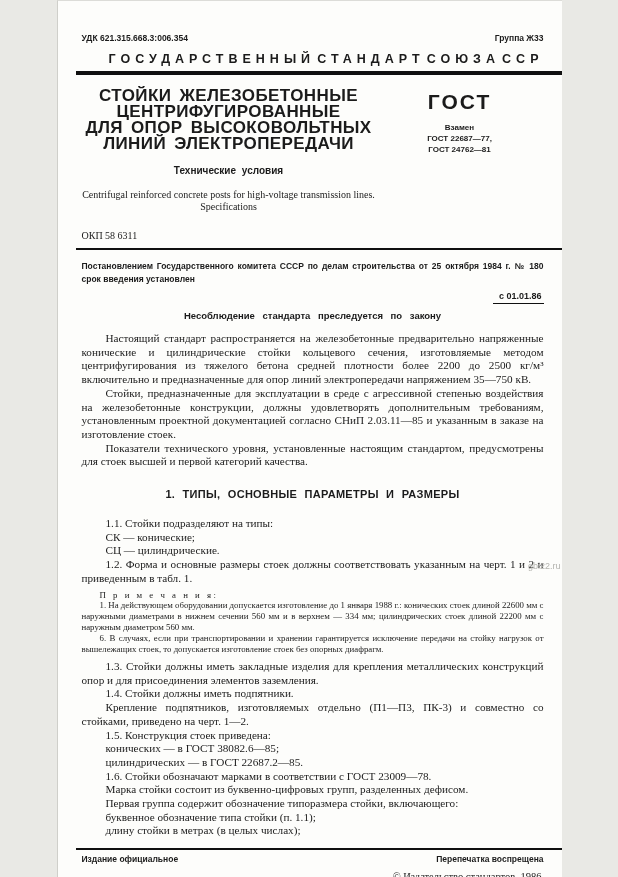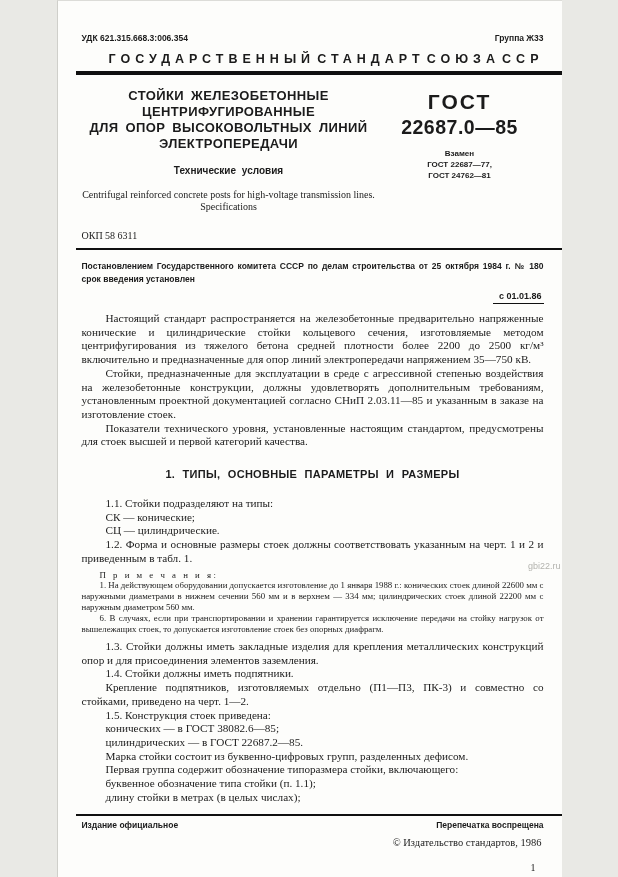--- a/index.html
+++ b/index.html
@@ -24,21 +24,21 @@
     font-family:"Liberation Sans", sans-serif; font-weight:bold;
     font-size:12.5px; letter-spacing:5px; white-space:nowrap;padding-left:27px; }
 
   .rule-thick { border:0; border-top:4px solid #101010; margin:5px 0 0 -6px; width:604px; }
   .rule-mid   { border:0; border-top:2px solid #101010; margin:7px 0 0 -6px; width:604px; }
   .rule-foot  { border:0; border-top:2.5px solid #101010; margin:10px 0 0 -6px; width:604px; }
 
   .title-row { display:flex; margin-top:13px; }
   .title-left { flex:1; text-align:center; }
   .title-main { font-family:"Liberation Sans", sans-serif; font-weight:bold;
-    font-size:13px; line-height:16px; letter-spacing:0.4px; word-spacing:3px; }
+    font-size:17px; line-height:16px; letter-spacing:0.4px; word-spacing:3px; }
   .title-sub { font-family:"Liberation Sans", sans-serif; font-weight:bold;
     font-size:10px; margin-top:13px; word-spacing:3px; }
   .title-eng { font-size:10px; line-height:12px; margin-top:13px; }
   .okp { text-align:left; font-size:10px; margin-top:17px; }
 
   .title-right { width:168px; text-align:center;
     font-family:"Liberation Sans", sans-serif; font-weight:bold; }
   .gost-word { font-size:21px; letter-spacing:2px; line-height:24px; margin-top:2px; }
   .gost-num  { font-size:19.5px; letter-spacing:0.5px; line-height:26px; }
   .gost-repl { font-size:8px; line-height:11px; margin-top:8px; }
@@ -98,35 +98,35 @@
       </div>
       <div class="title-sub">Технические условия</div>
       <div class="title-eng">
         <div>Centrifugal reinforced concrete posts for high-voltage transmission lines.</div>
         <div>Specifications</div>
       </div>
       <div class="okp">ОКП 58 6311</div>
     </div>
     <div class="title-right">
       <div class="gost-word">ГОСТ</div>
-      <div class="gost-num">22687.0—85</div>
       <div class="gost-repl">
         <div>Взамен</div>
         <div>ГОСТ 22687—77,</div>
         <div>ГОСТ 24762—81</div>
       </div>
     </div>
   </div>
 
   <hr class="rule-mid">
 
   <div class="decree">Постановлением Государственного комитета СССР по делам строительства от 25 октября 1984 г. № 180 срок введения установлен</div>
   <div class="decree-date">
     <span>с 01.01.86</span>
   </div>
+  <div class="law">Несоблюдение стандарта преследуется по закону</div>
 
   <div class="body">
     <p>Настоящий стандарт распространяется на железобетонные предварительно напряженные конические и цилиндрические стойки кольцевого сечения, изготовляемые методом центрифугирования из тяжелого бетона средней плотности более 2200 до 2500 кг/м³ включительно и предназначенные для опор линий электропередачи напряжением 35—750 кВ.</p>
     <p>Стойки, предназначенные для эксплуатации в среде с агрессивной степенью воздействия на железобетонные конструкции, должны удовлетворять дополнительным требованиям, установленным проектной документацией согласно СНиП 2.03.11—85 и указанным в заказе на изготовление стоек.</p>
     <p>Показатели технического уровня, установленные настоящим стандартом, предусмотрены для стоек высшей и первой категорий качества.</p>
   </div>
 
   <div class="sec-head">1. ТИПЫ, ОСНОВНЫЕ ПАРАМЕТРЫ И РАЗМЕРЫ</div>
 
   <div class="body" style="margin-top:0;">
@@ -142,20 +142,21 @@
     <p>6. В случаях, если при транспортировании и хранении гарантируется исключение передачи на стойку нагрузок от вышележащих стоек, то допускается изготовление стоек без опорных диафрагм.</p>
   </div>
 
   <div class="body" style="margin-top:5px;">
     <p>1.3. Стойки должны иметь закладные изделия для крепления металлических конструкций опор и для присоединения элементов заземления.</p>
     <p>1.4. Стойки должны иметь подпятники.</p>
     <p>Крепление подпятников, изготовляемых отдельно (П1—П3, ПК-3) и совместно со стойками, приведено на черт. 1—2.</p>
     <p>1.5. Конструкция стоек приведена:</p>
     <p>конических — в ГОСТ 38082.6—85;</p>
     <p>цилиндрических — в ГОСТ 22687.2—85.</p>
+    <p>1.6. Стойки обозначают марками в соответствии с ГОСТ 23009—78.</p>
     <p>Марка стойки состоит из буквенно-цифровых групп, разделенных дефисом.</p>
     <p>Первая группа содержит обозначение типоразмера стойки, включающего:</p>
     <p>буквенное обозначение типа стойки (п. 1.1);</p>
     <p>длину стойки в метрах (в целых числах);</p>
   </div>
 
   <hr class="rule-foot">
 
   <div class="footer-row">
     <span>Издание официальное</span>

